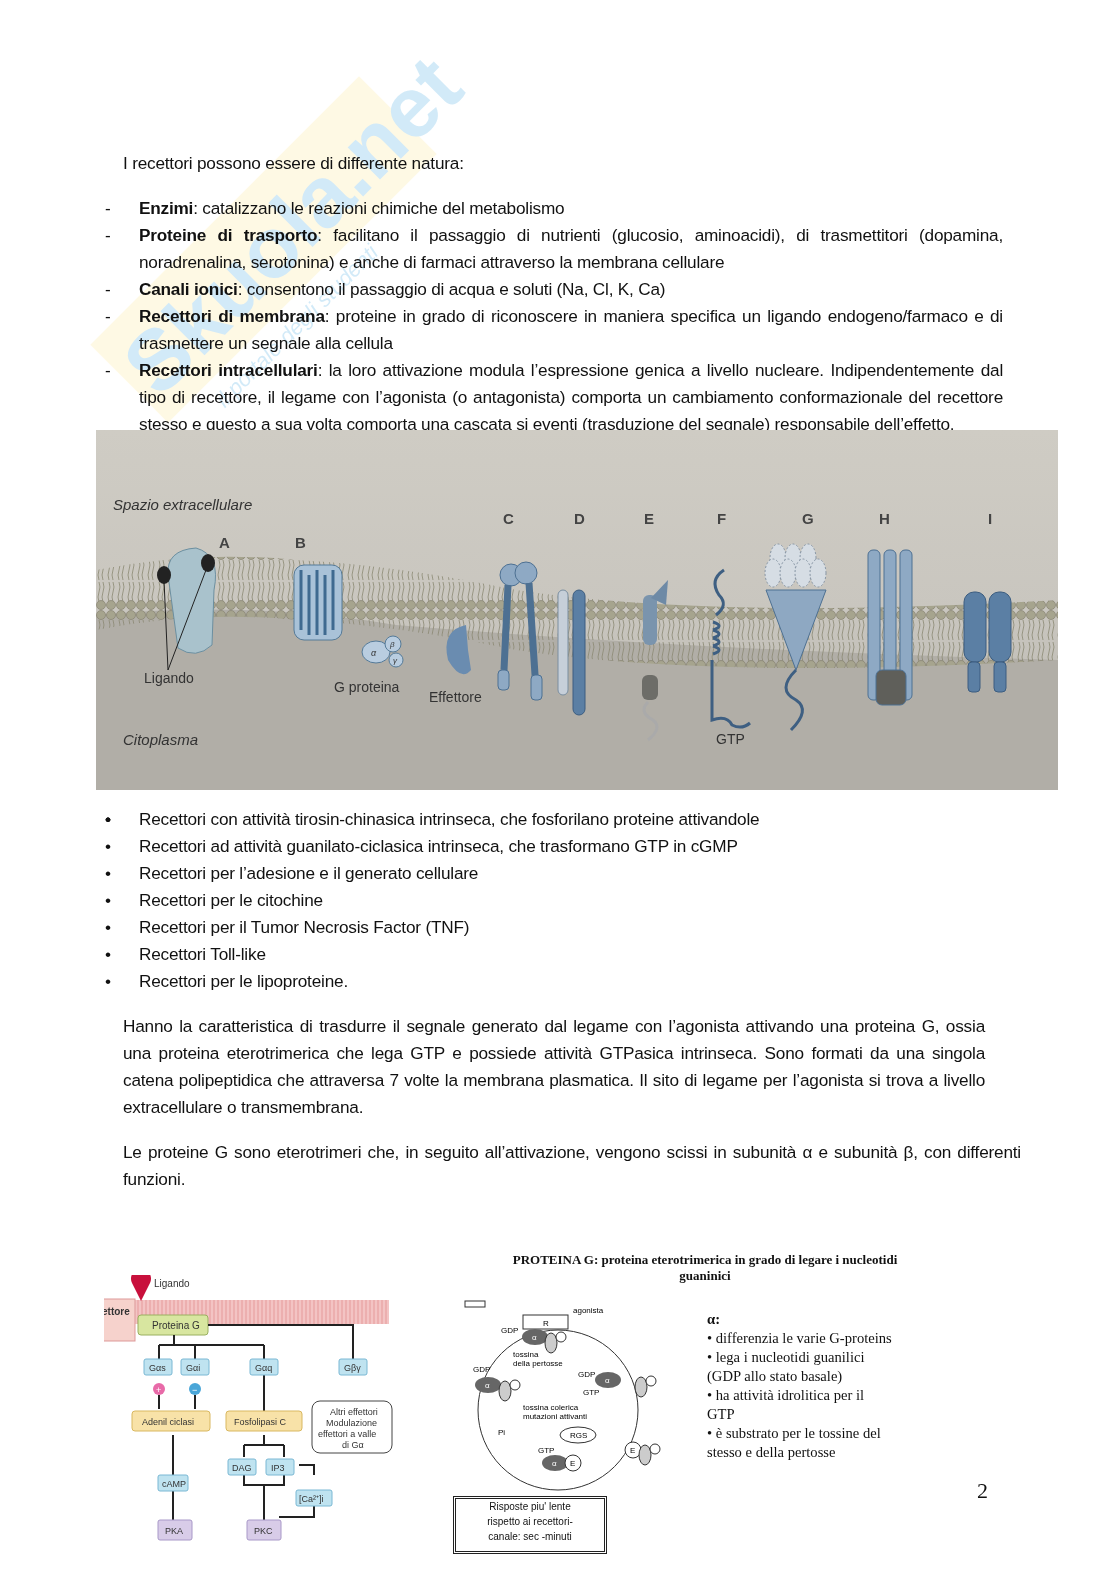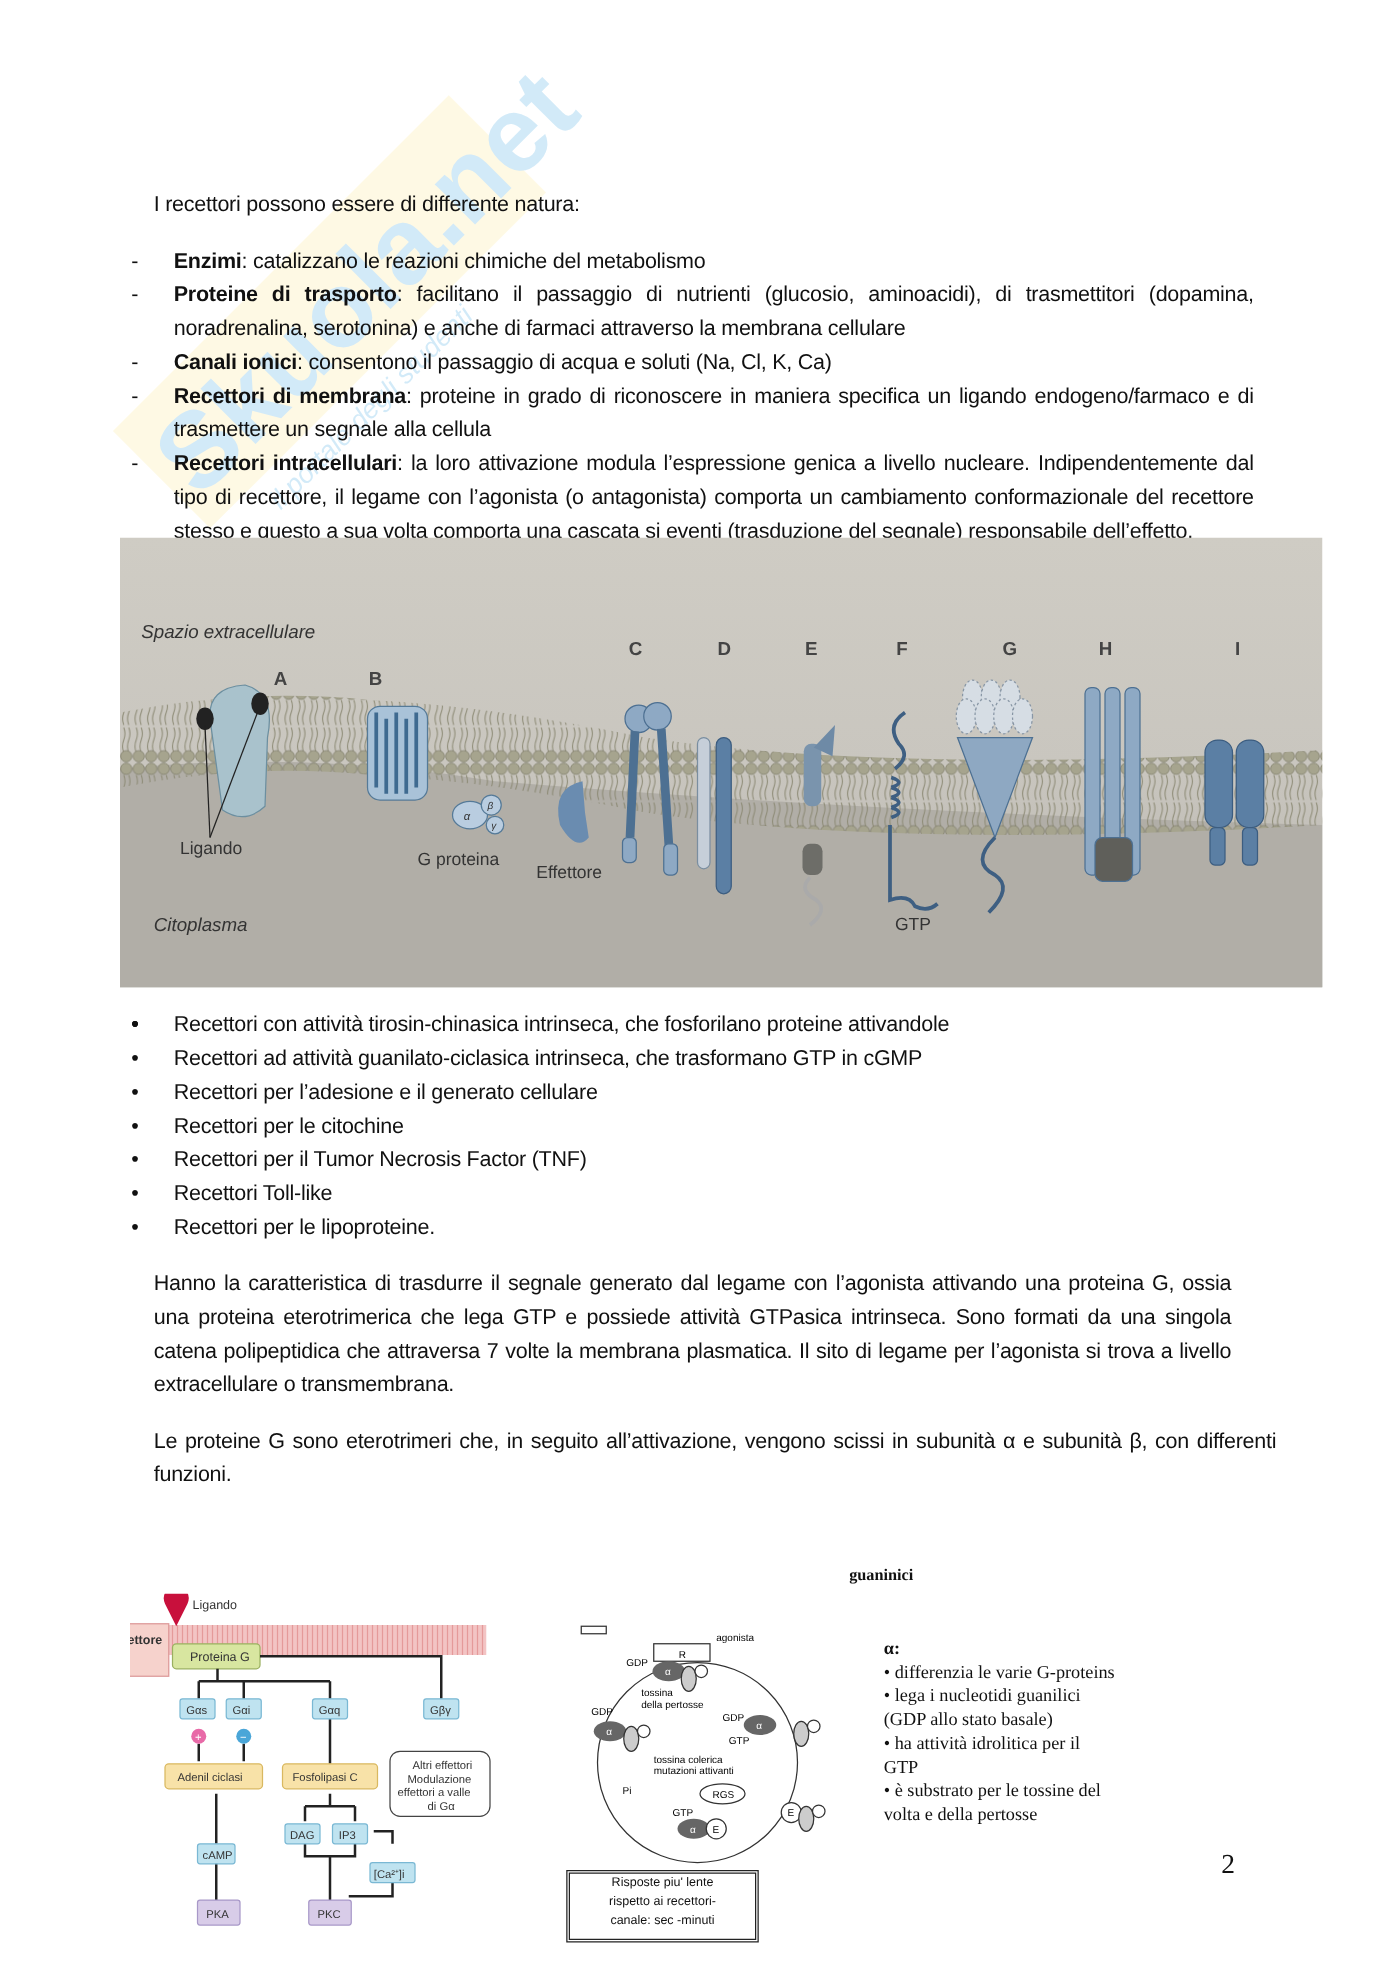--- a/index.html
+++ b/index.html
@@ -216,20 +216,21 @@
       <text x="195" y="227">[Ca²⁺]i</text>
     <rect x="54" y="245" width="34" height="20" rx="2" fill="#d8cce8" stroke="#a898c8"></rect>
       <text x="61" y="259">PKA</text>
     <rect x="143" y="245" width="34" height="20" rx="2" fill="#d8cce8" stroke="#a898c8"></rect>
       <text x="150" y="259">PKC</text>
   </g>
 </svg>
 
 <div class="fig3">
   <div class="title">
+    <div>PROTEINA G: proteina eterotrimerica  in grado di legare i nucleotidi</div>
     <div>guaninici</div>
   </div>
   <svg style="position:absolute;left:8px;top:45px;" width="215" height="205" viewBox="0 0 215 205" font-family="Liberation Sans, sans-serif" font-size="8">
     <rect x="12" y="6" width="20" height="6" fill="none" stroke="#333"></rect>
     <circle cx="105" cy="115" r="80" fill="none" stroke="#333"></circle>
     <rect x="70" y="20" width="45" height="14" fill="none" stroke="#333"></rect>
     <text x="90" y="31">R</text>
     <text x="120" y="18">agonista</text>
     <ellipse cx="82" cy="42" rx="13" ry="8" fill="#666"></ellipse>
       <text x="79" y="45" fill="#fff">α</text>
@@ -265,21 +266,21 @@
       <circle cx="202" cy="154" r="5" fill="#fff" stroke="#333"></circle>
   </svg>
   <div class="alpha">
     <div style="font-weight:bold;">α:</div>
     <div>• differenzia le varie G-proteins</div>
     <div>• lega i nucleotidi guanilici</div>
     <div>(GDP allo stato basale)</div>
     <div>• ha attività idrolitica per il</div>
     <div>GTP</div>
     <div>• è substrato per le tossine del</div>
-    <div>volta e della pertosse</div>
+    <div>stesso e della pertosse</div>
   </div>
   <div class="box">
     <div>
       <div>Risposte piu' lente</div>
       <div>rispetto ai recettori-</div>
       <div>canale: sec -minuti</div>
     </div>
   </div>
 </div>
 

